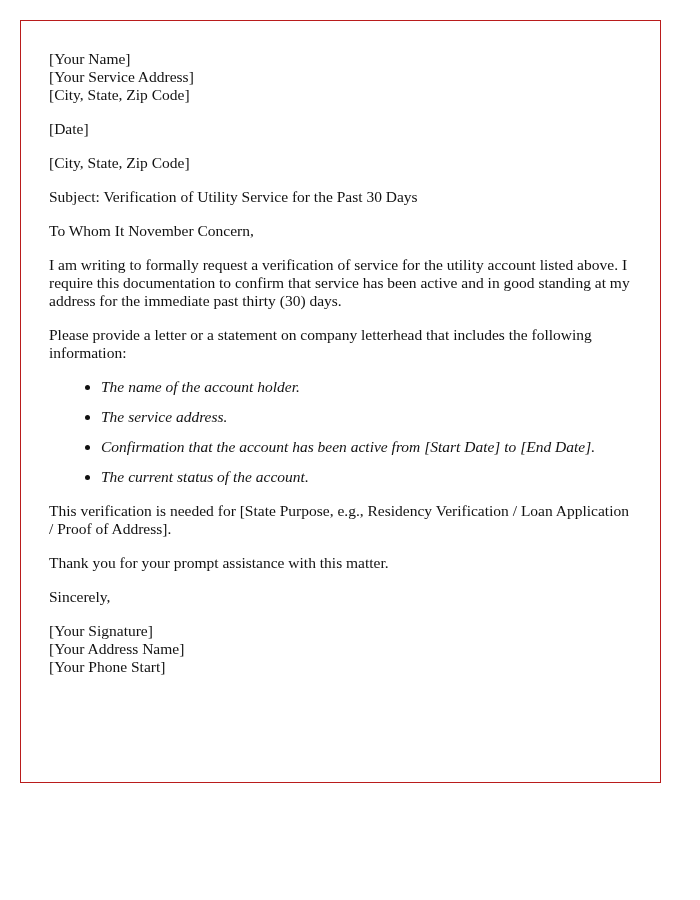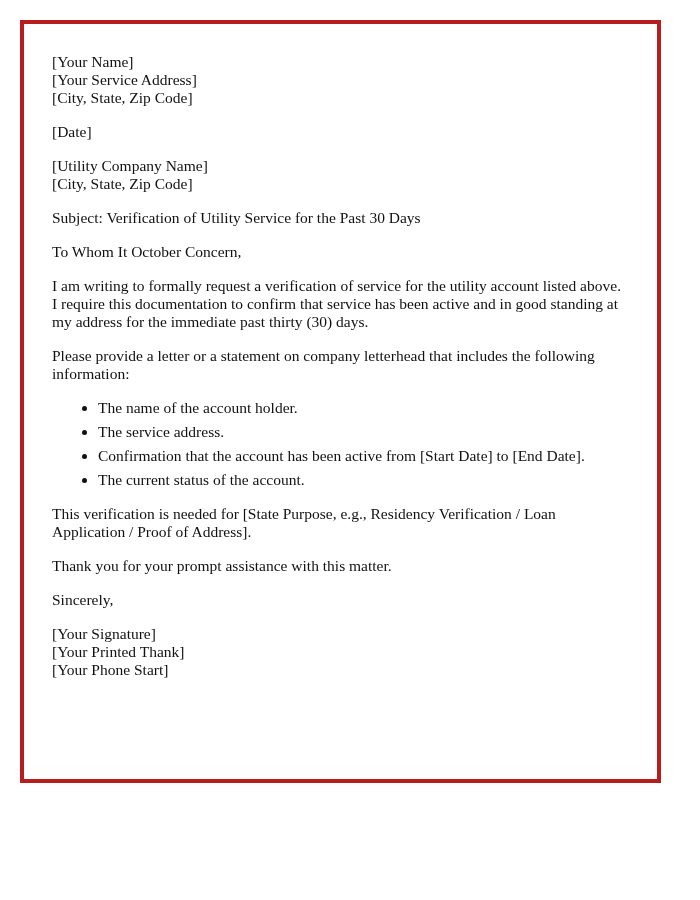--- a/index.html
+++ b/index.html
@@ -16,42 +16,43 @@
       font-size: 15.5px;
       line-height: 18px;
     }
     .letter {
       position: absolute;
       left: 20px;
       top: 20px;
       width: 641px;
       height: 763px;
       box-sizing: border-box;
-      border: 4px solid #b91c1c;
+      border: 1px solid #b91c1c;
       padding: 29px 28px 0 28px;
     }
     .block {
       margin: 0 0 16px 0;
     }
     .line {
       display: block;
     }
     .subject {
       font-weight: normal;
     }
     p {
       margin: 0 0 16px 0;
     }
     ul {
       margin: 0 0 16px 0;
       padding-left: 40px;
     }
     ul li {
-      margin: 6px;
+      margin: 12px;
       padding: 0;
+      font-style: italic;
     }
     .sig {
       margin-top: 0;
     }
   </style>
 </head>
 <body>
 
 <div class="letter">
 
@@ -59,27 +60,26 @@
     <span class="line">[Your Name]</span>
     <span class="line">[Your Service Address]</span>
     <span class="line">[City, State, Zip Code]</span>
   </div>
 
   <div class="block">
     <span class="line">[Date]</span>
   </div>
 
   <div class="block">
-    <span class="line">[Utility Company Name]</span>
     <span class="line">[City, State, Zip Code]</span>
   </div>
 
   <p class="subject">Subject: Verification of Utility Service for the Past 30 Days</p>
 
-  <p>To Whom It October Concern,</p>
+  <p>To Whom It November Concern,</p>
 
   <p>I am writing to formally request a verification of service for the utility account listed above. I require this documentation to confirm that service has been active and in good standing at my address for the immediate past thirty (30) days.</p>
 
   <p>Please provide a letter or a statement on company letterhead that includes the following information:</p>
 
   <ul>
     <li>The name of the account holder.</li>
     <li>The service address.</li>
     <li>Confirmation that the account has been active from [Start Date] to [End Date].</li>
     <li>The current status of the account.</li>
@@ -87,17 +87,17 @@
 
   <p>This verification is needed for [State Purpose, e.g., Residency Verification / Loan Application / Proof of Address].</p>
 
 
   <p>Thank you for your prompt assistance with this matter.</p>
 
   <p>Sincerely,</p>
 
   <div class="block sig">
     <span class="line">[Your Signature]</span>
-    <span class="line">[Your Printed Thank]</span>
+    <span class="line">[Your Address Name]</span>
     <span class="line">[Your Phone Start]</span>
   </div>
 
 </div>
 
 </body></html>

